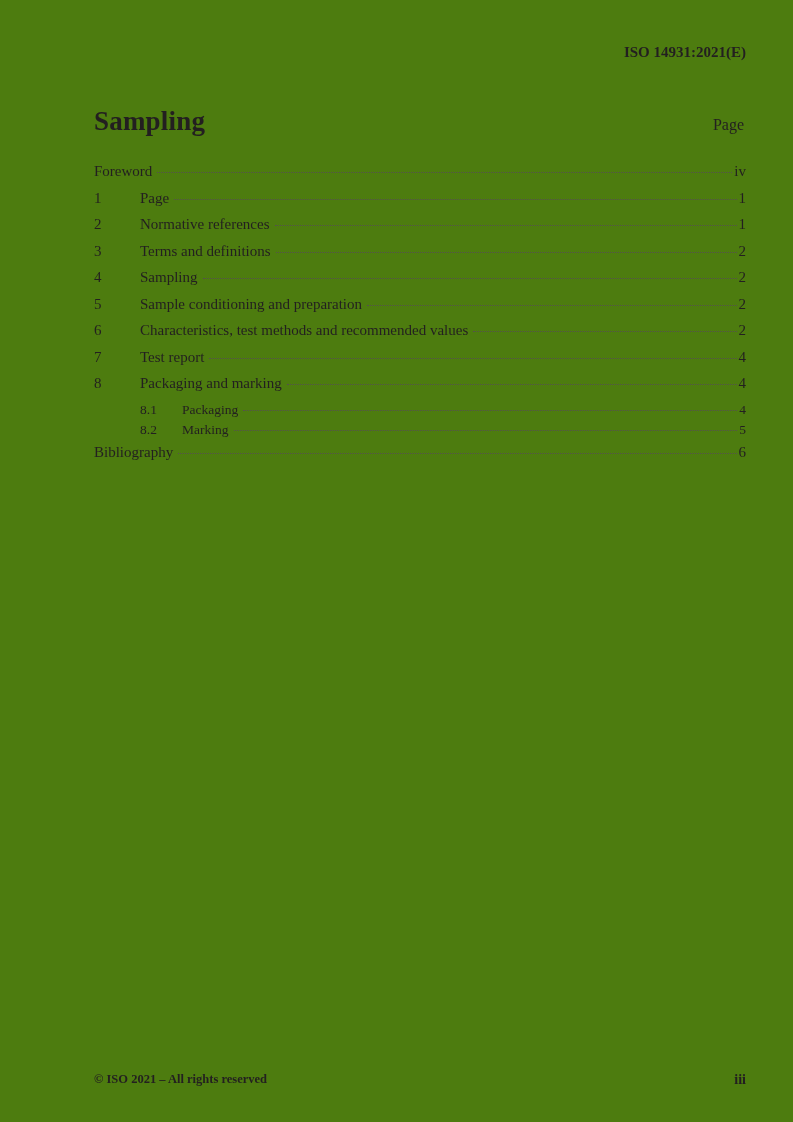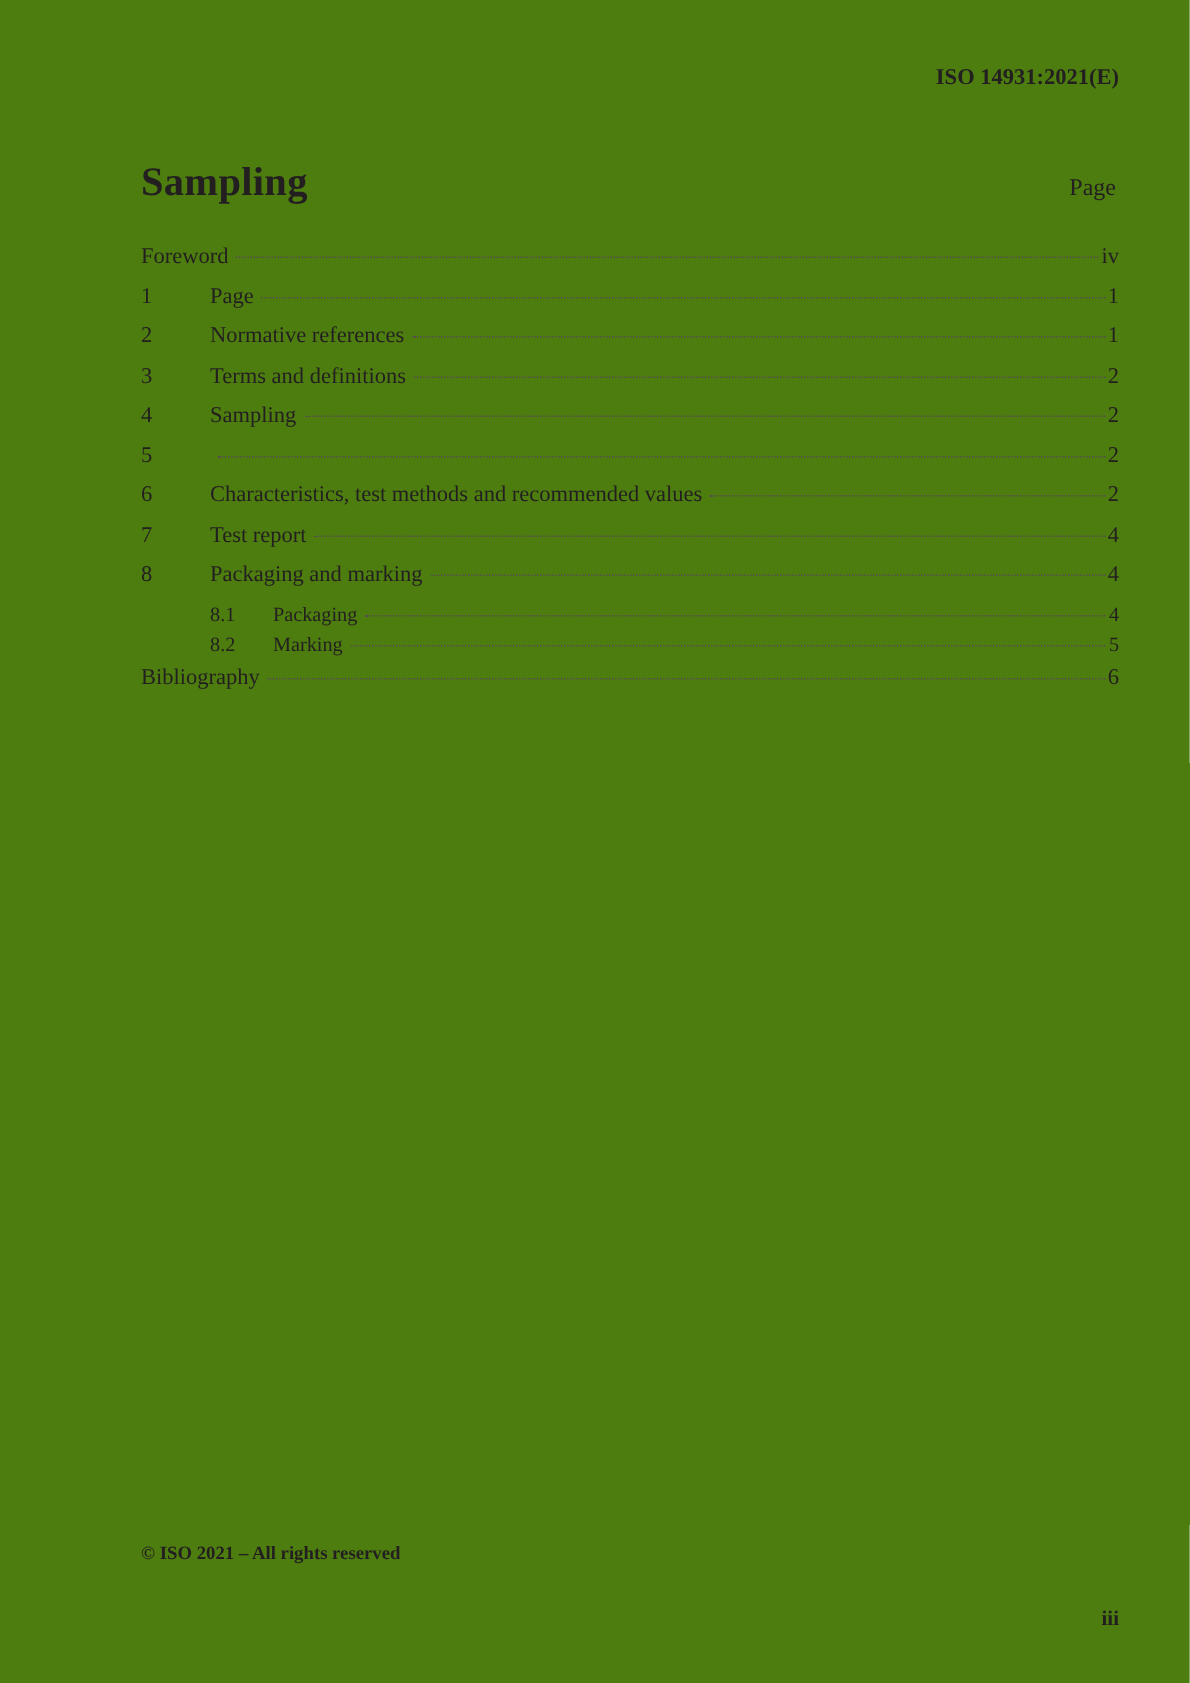--- a/index.html
+++ b/index.html
@@ -104,21 +104,20 @@
   }
   .copyright {
     font-size: 12.5px;
     font-weight: bold;
     color: #231f20;
   }
   .folio {
     font-size: 14px;
     font-weight: bold;
     color: #231f20;
-    margin-top: 44px;
   }
 </style>
 </head>
 <body>
 
 <div class="page">
 
   <div class="doc-header">ISO 14931:2021(E)</div>
 
   <div class="content">
@@ -159,20 +158,21 @@
 
       <div class="toc-row">
         <span class="num">4</span>
         <span class="label">Sampling</span>
         <span class="leader"></span>
         <span class="pagenum">2</span>
       </div>
 
       <div class="toc-row">
         <span class="num">5</span>
+        <span class="label">Sample conditioning and preparation</span>
         <span class="leader"></span>
         <span class="pagenum">2</span>
       </div>
 
       <div class="toc-row">
         <span class="num">6</span>
         <span class="label">Characteristics, test methods and recommended values</span>
         <span class="leader"></span>
         <span class="pagenum">2</span>
       </div>

